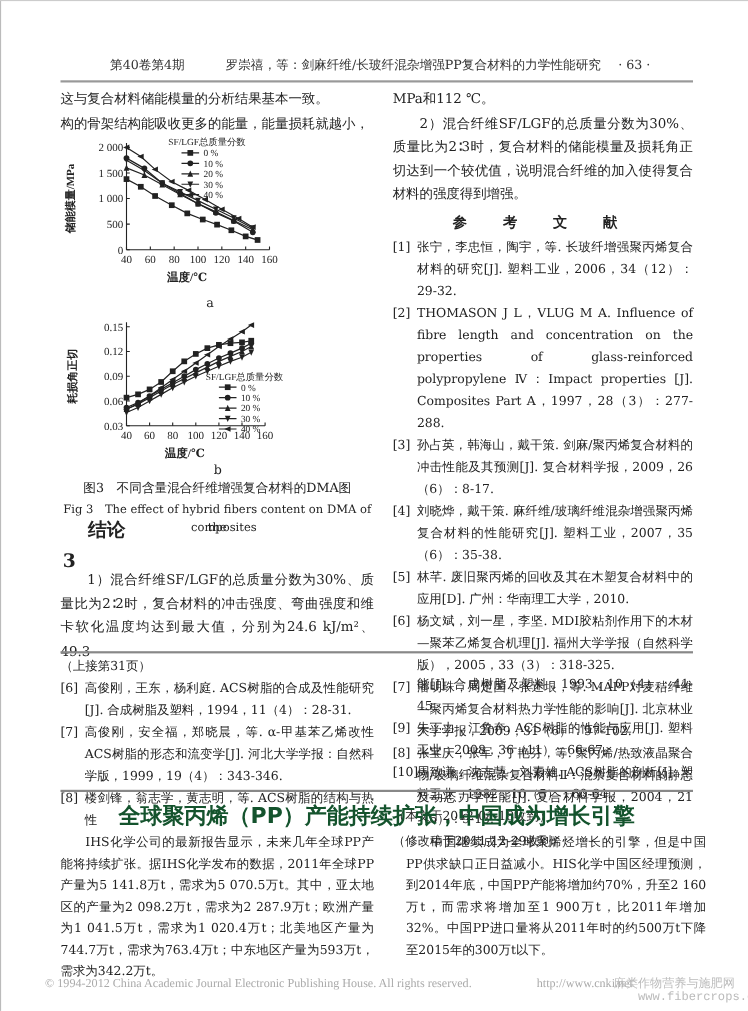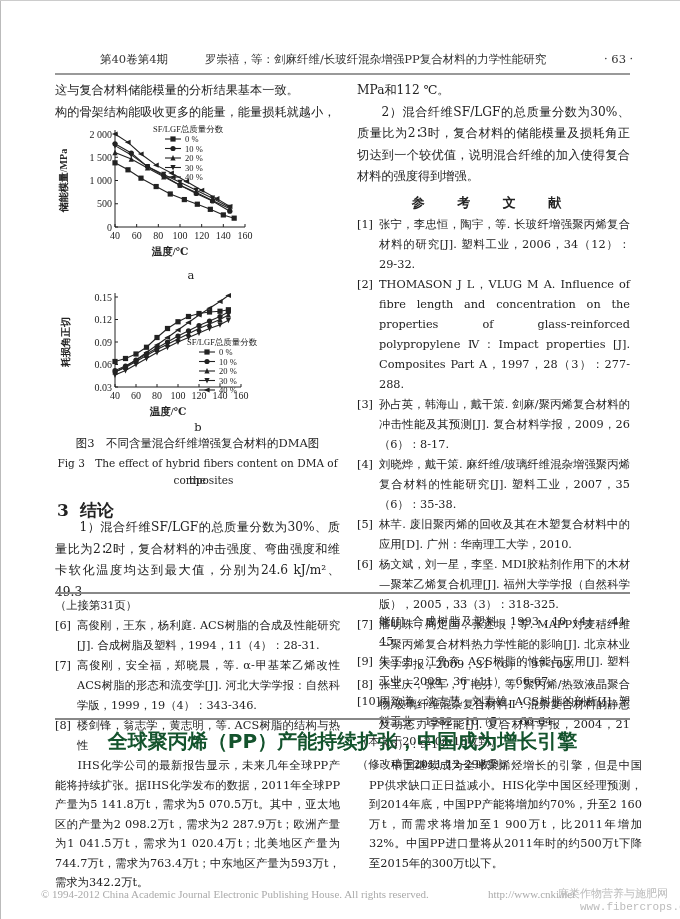--- a/index.html
+++ b/index.html
@@ -28,21 +28,21 @@
   svg text{font-family:"Liberation Serif","DejaVu Serif",serif;}
 </style>
 </head>
 <body>
 
 <div class="frame-left"></div>
 <div class="frame-top"></div>
 
 <div class="abs hdr" style="left:100px;">第40卷第4期</div>
 <div class="abs hdr" style="left:205px;">罗崇禧，等：剑麻纤维/长玻纤混杂增强PP复合材料的力学性能研究</div>
-<div class="abs hdr" style="left:604px;">· 63 ·</div>
+<div class="abs hdr" style="left:562px;">· 63 ·</div>
 <div class="hdr-rule"></div>
 
 <div class="abs txt col-l" style="top:80px;">
   <p class="p">这与复合材料储能模量的分析结果基本一致。</p>
   <p class="p">构的骨架结构能吸收更多的能量，能量损耗就越小，</p>
 </div>
 
 <svg class="abs" id="chart-a" style="left:55px;top:122px;" width="230" height="150">
     <line x1="60" y1="8" x2="60" y2="105" stroke="#222" stroke-width="1"></line>
     <line x1="60" y1="105" x2="190" y2="105" stroke="#222" stroke-width="1"></line>
@@ -274,21 +274,21 @@
       <text x="164" y="108" font-size="8.5" fill="#222">40 %</text>
     </g>
   </svg>
 <div class="abs caption" style="left:188px;top:420px;width:20px;">b</div>
 
 <div class="abs caption" style="left:55px;top:436px;width:285px;">图3　不同含量混合纤维增强复合材料的DMA图</div>
 <div class="abs caption-en" style="left:55px;top:455px;width:285px;">Fig 3　The effect of hybrid fibers content on DMA of the</div>
 <div class="abs caption-en" style="left:61px;top:472px;width:285px;">composites</div>
 
 <div class="abs sec" style="left:57px;top:500px;">3</div>
-<div class="abs sec" style="left:80px;top:499px;text-align:right;">结论</div>
+<div class="abs sec" style="left:80px;top:470px;text-align:right;">结论</div>
 <div class="abs txt col-l" style="top:517px;">
   <p class="p ind">1）混合纤维SF/LGF的总质量分数为30%、质量比为2∶2时，复合材料的冲击强度、弯曲强度和维卡软化温度均达到最大值，分别为24.6 kJ/m²、49.3</p>
 </div>
 
 <div class="abs txt col-r" style="top:80px;">
   <p class="p">MPa和112 ℃。</p>
   <p class="p ind">2）混合纤维SF/LGF的总质量分数为30%、质量比为2∶3时，复合材料的储能模量及损耗角正切达到一个较优值，说明混合纤维的加入使得复合材料的强度得到增强。</p>
   <div class="refs-title">参 考 文 献</div>
   <div id="refs-main">
       <p class="ref"><span class="num">[1]</span><span>张宁，李忠恒，陶宇，等. 长玻纤增强聚丙烯复合材料的研究[J]. 塑料工业，2006，34（12）：29-32.</span></p>

